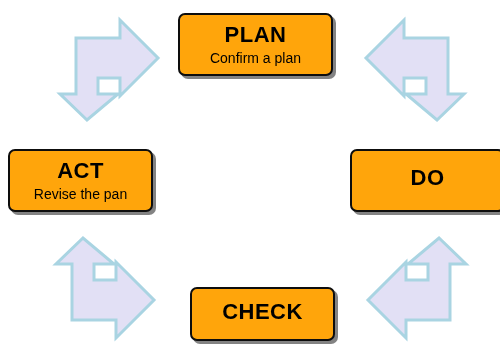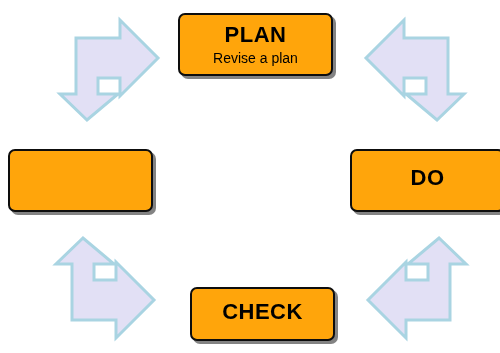--- a/index.html
+++ b/index.html
@@ -146,27 +146,29 @@
                  L 29 108
                  L 2 82
                  L 18 82
                  Z" fill="#E2E0F5" stroke="#A9D4E2" stroke-width="3" stroke-linejoin="miter"></path>
       </g>
     </svg>
   </div>
 
   <div class="stage-box" id="box-plan">
     <div class="stage-title">PLAN</div>
-    <div class="stage-subtitle">Revise a plan</div>
+    <div class="stage-subtitle">Confirm a plan</div>
   </div>
 
   <div class="stage-box" id="box-do">
     <div class="stage-title">DO</div>
   </div>
 
   <div class="stage-box" id="box-check">
     <div class="stage-title">CHECK</div>
   </div>
 
   <div class="stage-box" id="box-act">
+    <div class="stage-title">ACT</div>
+    <div class="stage-subtitle">Revise the pan</div>
   </div>
 
 </div>
 
 </body></html>

